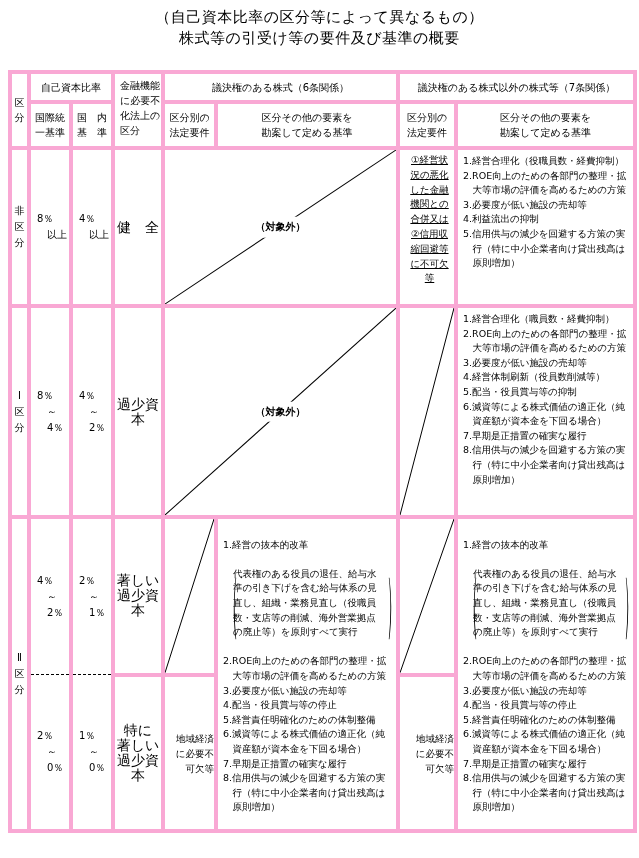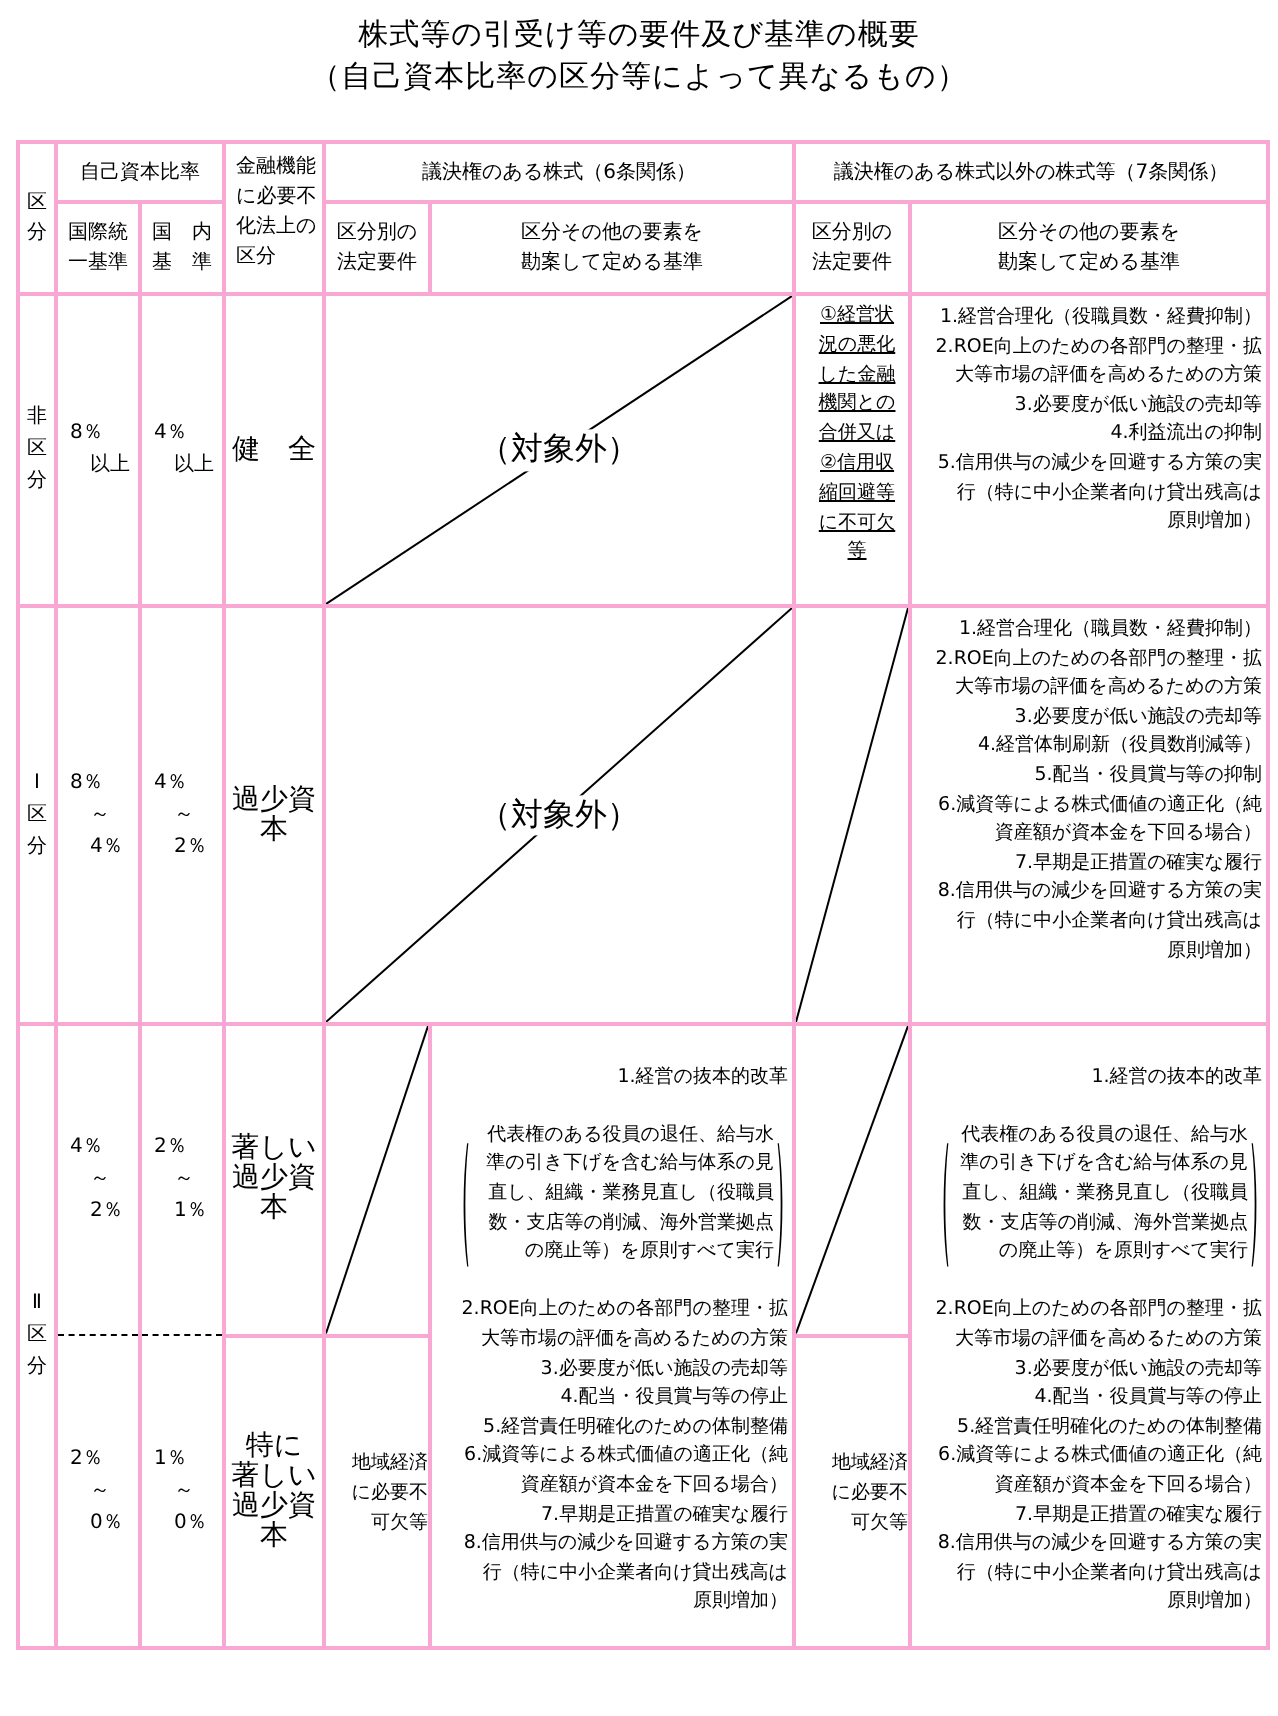--- a/index.html
+++ b/index.html
@@ -1,49 +1,49 @@
 <!DOCTYPE html>
 <html><head>
 <meta charset="utf-8">
 <style>
   html,body{margin:0;padding:0;background:#fff;color:#000;}
   body{font-family:"DejaVu Sans",sans-serif;}
   .page{position:relative;width:639px;height:858px;background:#fff;overflow:hidden;}
   .title{position:absolute;left:0;top:7px;width:639px;text-align:center;font-size:15px;line-height:21px;letter-spacing:0.5px;}
   table.main{position:absolute;left:8px;top:70px;width:625px;border-collapse:collapse;table-layout:fixed;}
-  td{border:2px solid #f9a8d4;font-size:9.5px;line-height:14.6px;padding:0;vertical-align:middle;text-align:center;white-space:pre-line;overflow:hidden;}
+  td{border:4px solid #f9a8d4;font-size:9.5px;line-height:14.6px;padding:0;vertical-align:middle;text-align:center;white-space:pre-line;overflow:hidden;}
   .hd{font-size:10px;line-height:15px;}
   .soundhd{vertical-align:top;text-align:left;padding:4px 0 0 5px;}
   .rowlabel{font-size:10px;line-height:16px;}
   .pct{text-align:left;padding-left:6px;font-size:10px;line-height:16px;}
   .cat{font-size:14px;line-height:15px;}
   .req{text-align:center;vertical-align:top;padding:3px 0 0 5px;line-height:14.8px;text-decoration:underline;}
   .reqmid{text-align:right;padding-left:5px;line-height:15px;}
-  .list{text-align:right;vertical-align:top;padding:4px 2px 0 5px;line-height:14.6px;}
+  .list{text-align:left;vertical-align:top;padding:4px 2px 0 5px;line-height:14.6px;}
   .diag{position:relative;}
   .diag svg{position:absolute;left:0;top:0;width:100%;height:100%;display:block;}
-  .diag-label{position:absolute;top:50%;left:50%;transform:translate(-50%,-50%);background:#fff;padding:3px 14px;font-size:16px;white-space:nowrap;}
+  .diag-label{position:absolute;top:50%;left:50%;transform:translate(-50%,-50%);background:#fff;padding:3px 14px;font-size:10px;white-space:nowrap;font-weight:bold;}
   .h-r1{height:154px;} .h-r2{height:207px;} .h-r3a{height:145px;}
   tr.hd1{height:30px;} tr.hd2{height:46px;} tr.r1{height:154px;} tr.r2{height:207px;} tr.r3a{height:145px;} tr.r3b{height:148px;}
   .dash-b{border-bottom:1px dashed #000;}
   .dash-t{border-top:1px dashed #000;}
   .paren-row{display:flex;align-items:center;margin-left:3px;}
   .paren-glyph{display:inline-block;flex:0 0 auto;width:7px;font-size:12px;line-height:12px;transform:scaleY(6.0);transform-origin:center center;}
   .paren-text{flex:1;white-space:pre-line;}
   .note{position:absolute;left:8px;top:821px;width:628px;font-size:9.8px;line-height:15.5px;text-align:left;}
   .note-l2{padding-left:21px;}
 </style>
 </head>
 <body>
 
 <div class="page">
 
   <div class="title">
+    <div>（自己資本比率の区分等によって異なるもの）</div>
     <div>株式等の引受け等の要件及び基準の概要</div>
-    <div>（自己資本比率の区分等によって異なるもの）</div>
   </div>
 
   <table class="main">
     <colgroup>
       <col style="width:19px">
         <col style="width:42px">
         <col style="width:42px">
         <col style="width:50px">
       <col style="width:53px">
         <col style="width:182px">

